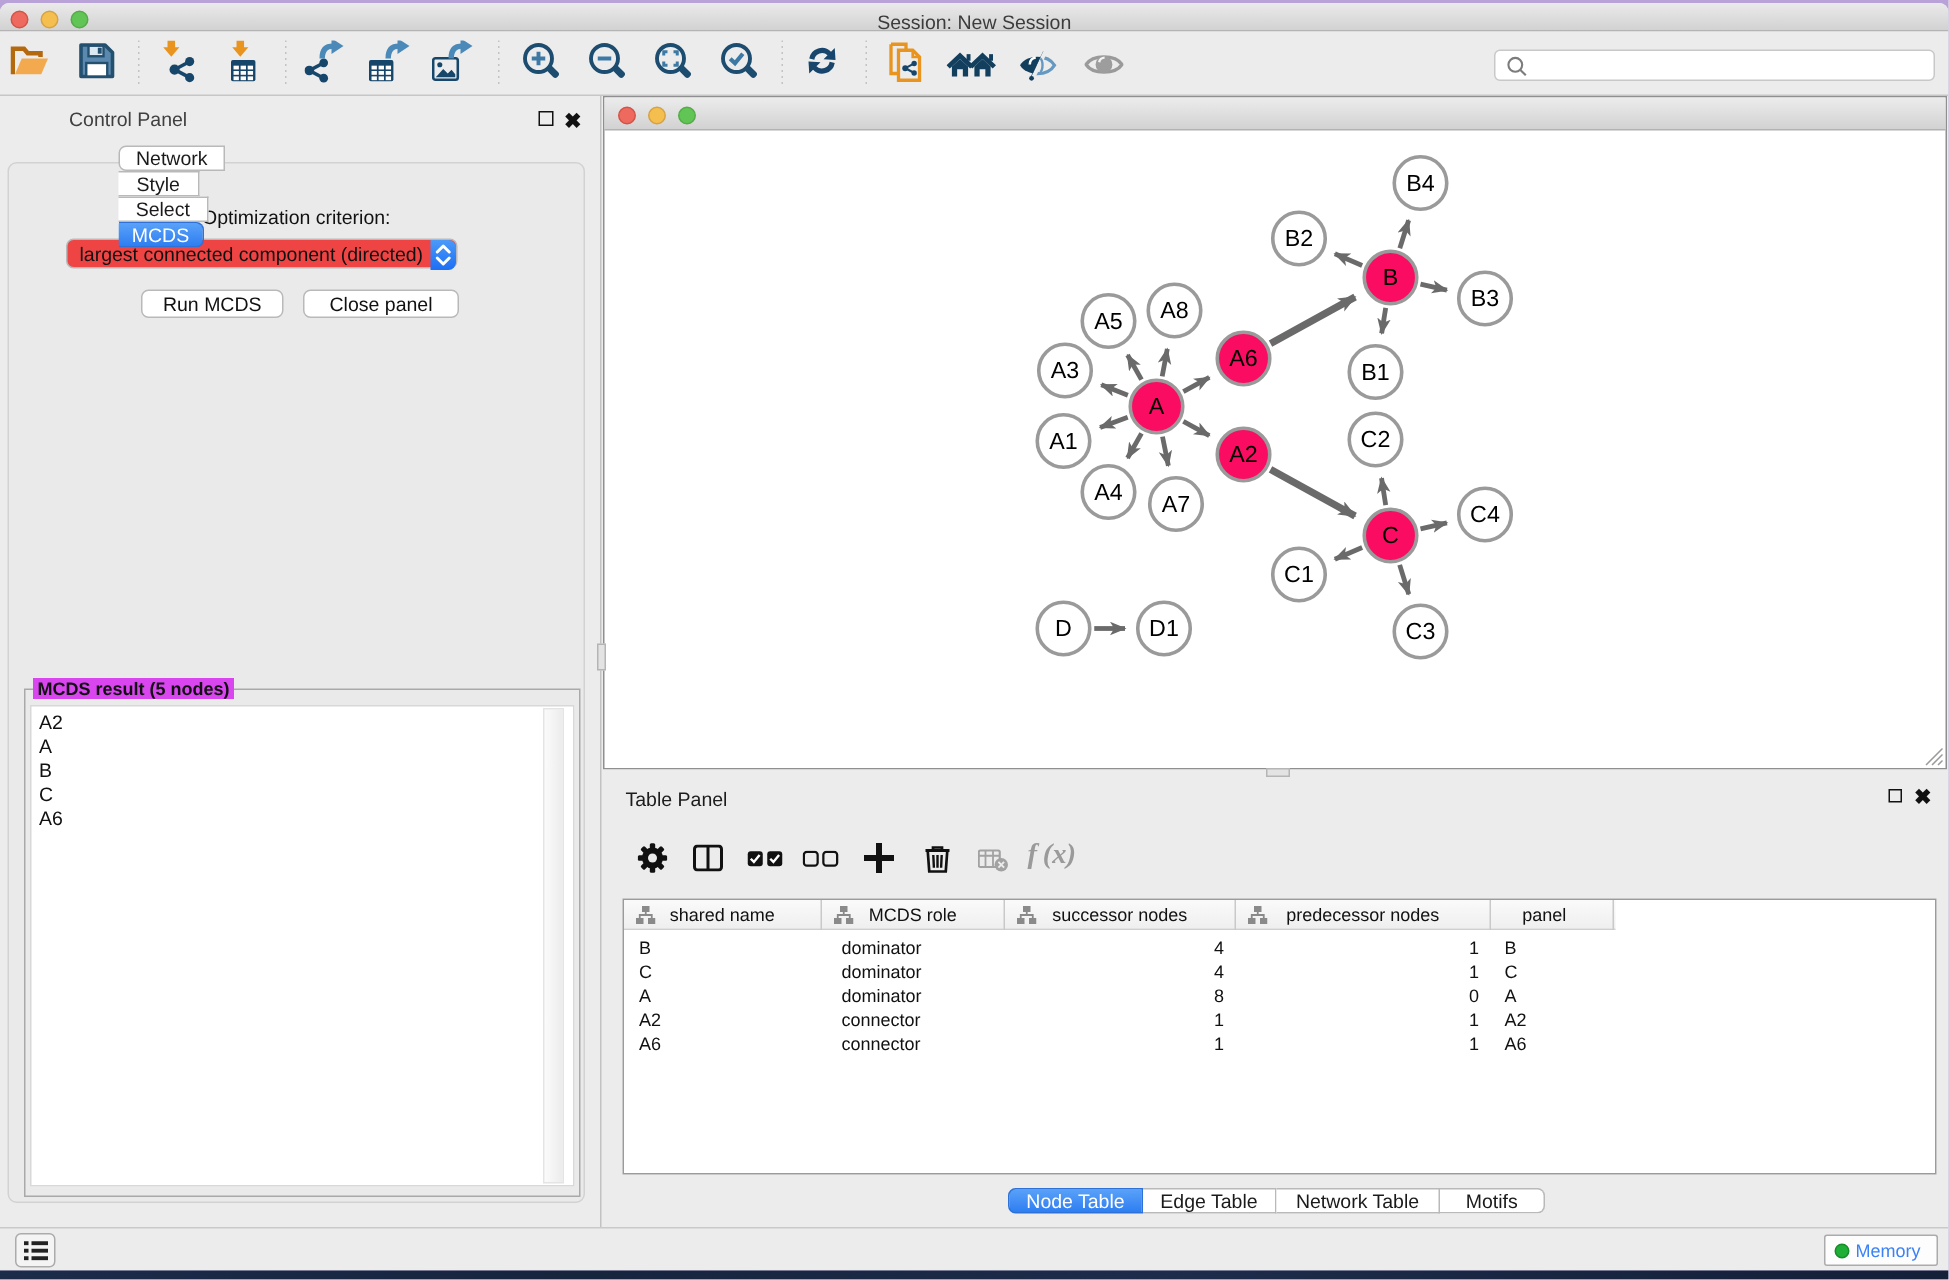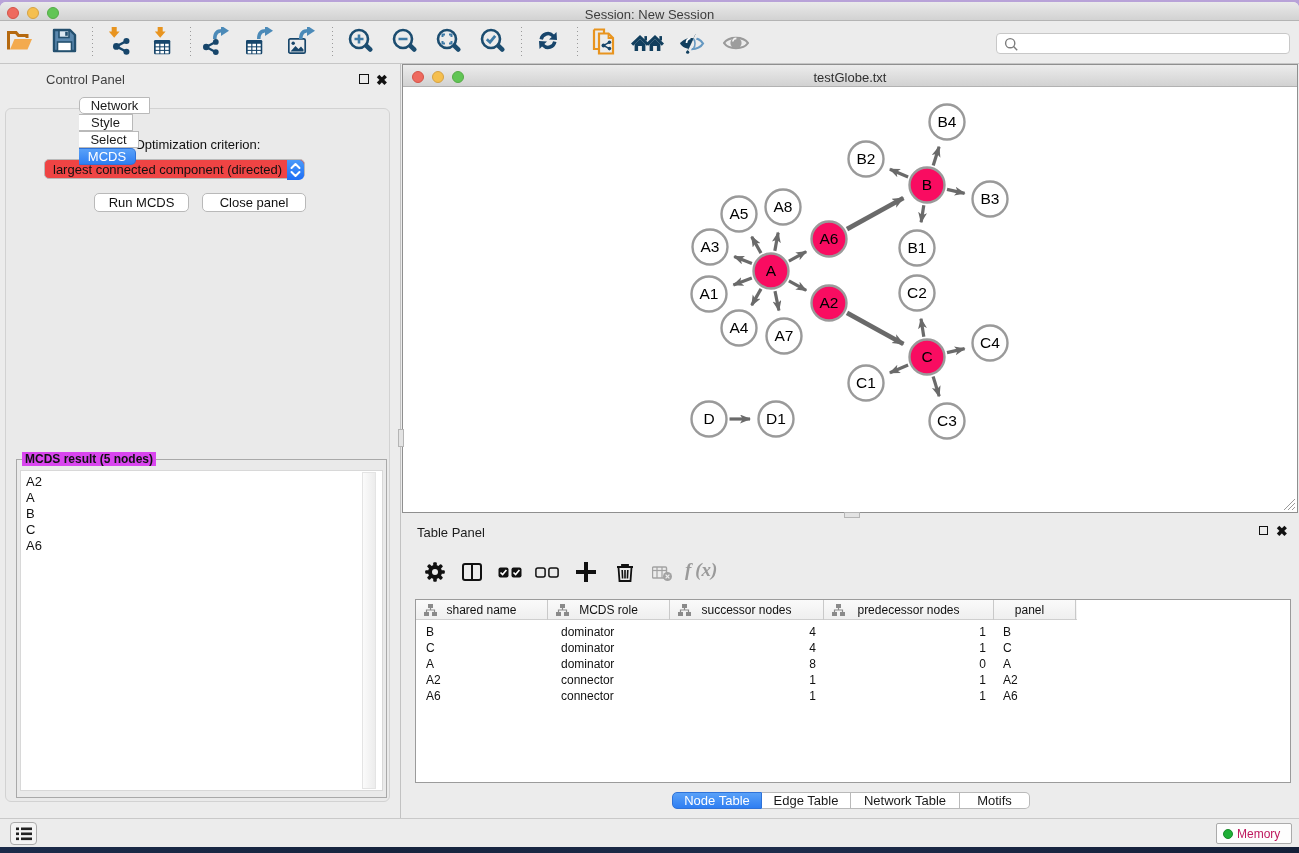--- a/index.html
+++ b/index.html
@@ -38,21 +38,21 @@
 #tp-head { position:absolute; left:15px; top:12px; font-size:13px; color:#1c1c1c; }
 #tp-toolbar { position:absolute; left:15px; top:40px; height:36px; }
 #tbl { position:absolute; left:13px; top:86px; width:876px; height:184px; background:#fff; border:1px solid #9b9b9b; }
 #tbl-header { position:absolute; left:0; top:0; width:661px; height:20px; background:linear-gradient(#fafafa,#efefef); border-bottom:1px solid #cfcfcf; font-size:12px; color:#111; }
 .hcell { position:absolute; top:0; height:20px; border-right:1px solid #c9c9c9; text-align:center; line-height:20px; }
 .hicon { position:absolute; left:8px; top:4px; }
 .trow { position:absolute; font-size:12px; color:#111; height:16px; line-height:16px; }
 .cell { position:absolute; }
 .bottabs { position:absolute; display:flex; font-size:13px; color:#1a1a1a; }
 #statusbar { position:absolute; left:0; top:816px; width:1299px; height:29px; background:#ececec; border-top:1px solid #c9c9c9; }
-#membox { position:absolute; right:7px; top:4px; width:76px; height:21px; background:#fdfdfd; border:1px solid #ababab; border-radius:2px; font-size:12px; color:#be185d;margin-left:12px; }
+#membox { position:absolute; right:7px; top:4px; width:76px; height:21px; background:#fdfdfd; border:1px solid #ababab; border-radius:2px; font-size:12px; color:#3b82f6;margin-left:12px; }
 #listbtn { position:absolute; left:10px; top:3px; width:27px; height:23px; background:#f4f4f4; border:1px solid #ababab; border-radius:4px; }
 </style>
 </head>
 <body>
 <div id="app">
   <div id="titlebar">
     <div class="tl" style="left:7px; background:#ee6a5f; border:0.5px solid #d45348;"></div>
     <div class="tl" style="left:27px; background:#f5bf4f; border:0.5px solid #d6a243;"></div>
     <div class="tl" style="left:47px; background:#61c555; border:0.5px solid #55ab47;"></div>
     <div id="title-text">Session: New Session</div>
@@ -263,21 +263,20 @@
       <div id="mcds-legend">MCDS result (5 nodes)</div>
       <div id="mcds-list">A2<br>A<br>B<br>C<br>A6</div>
       <div id="mcds-scroll"></div>
     </div>
   </div>
   <div id="netwin">
     <div id="net-titlebar">
       <div class="tl" style="left:9px; top:6px; background:#ee6a5f; border:0.5px solid #d45348;"></div>
       <div class="tl" style="left:29px; top:6px; background:#f5bf4f; border:0.5px solid #d6a243;"></div>
       <div class="tl" style="left:49px; top:6px; background:#61c555; border:0.5px solid #55ab47;"></div>
-      <div id="net-title">testGlobe.txt</div>
     </div>
     <svg style="position:absolute;right:1px;bottom:1px;" width="14" height="13" viewBox="0 0 14 13">
         <g stroke="#9a9a9a" stroke-width="1">
           <line x1="13" y1="1" x2="2" y2="12"></line>
           <line x1="13" y1="5" x2="6" y2="12"></line>
           <line x1="13" y1="9" x2="10" y2="12"></line>
         </g>
       </svg>
   </div>
   <svg width="895" height="428" viewBox="0 0 895 428" style="position:absolute;left:403px;top:84px;">

